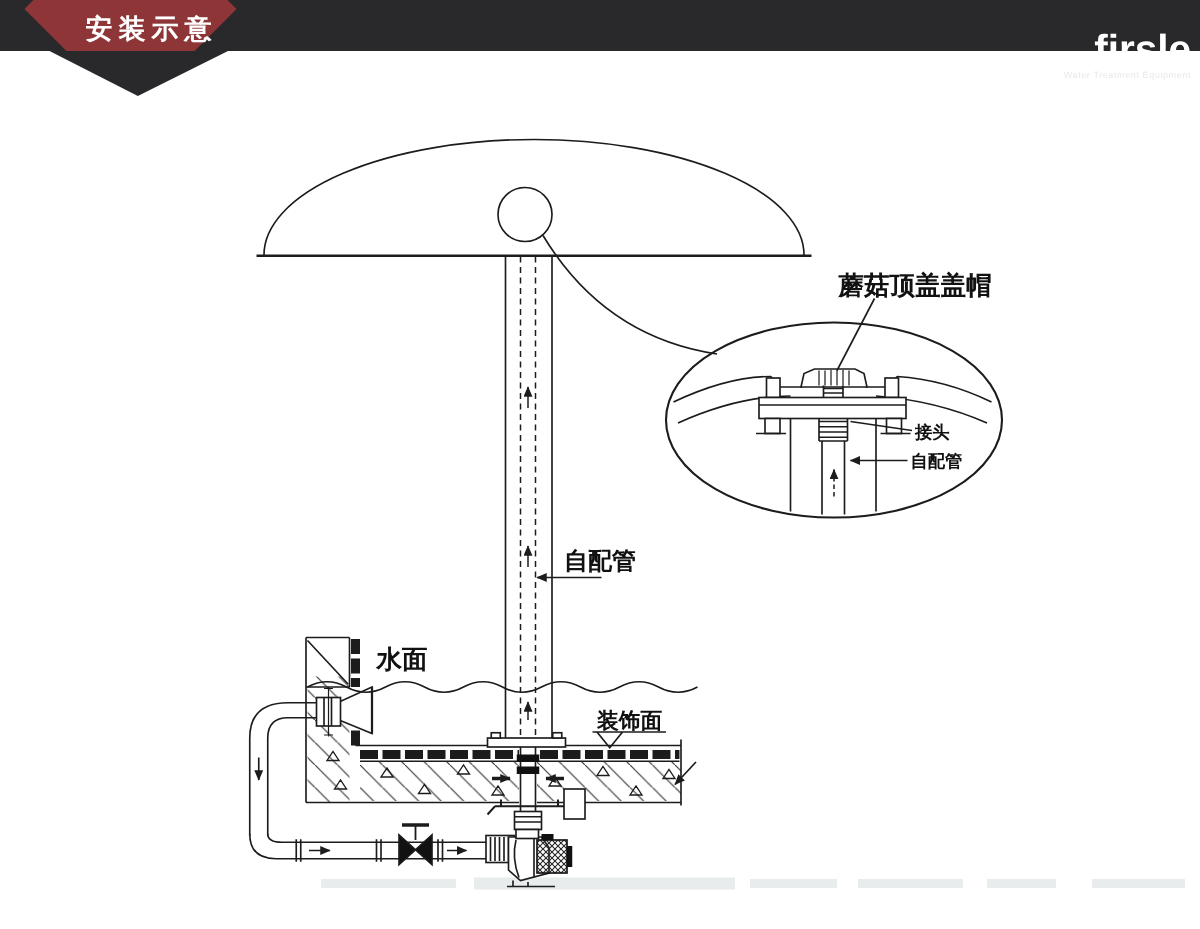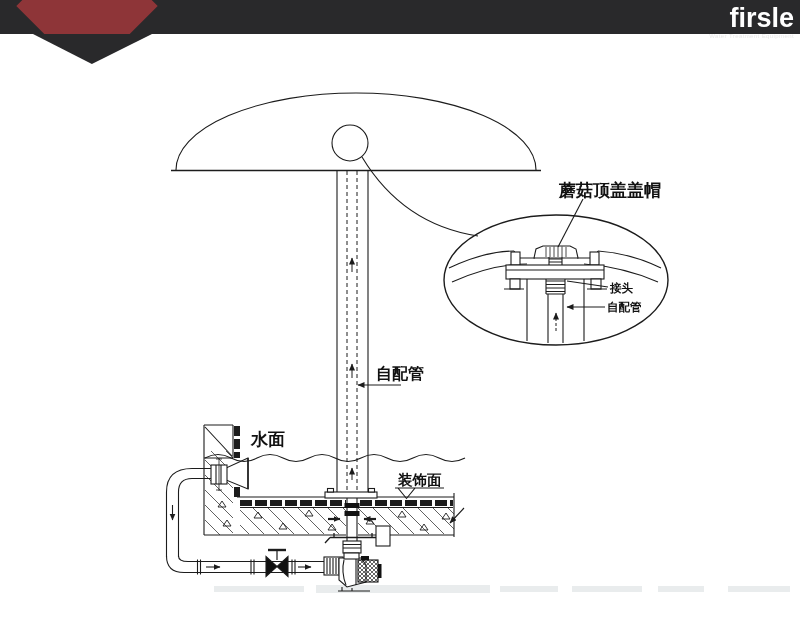--- a/index.html
+++ b/index.html
@@ -7,21 +7,21 @@
         font-family:"Liberation Sans","DejaVu Sans",sans-serif;}
   
   #header-bar{position:absolute;left:0;top:0;width:800px;height:34px;background:#29292b;overflow:hidden;}
   #red-diamond{position:absolute;left:37px;top:-44px;width:100px;height:100px;background:#8e3538;
                transform:rotate(45deg);}
   #header-triangle{position:absolute;left:33px;top:34px;width:119px;height:30px;background:#29292b;
                    clip-path:polygon(0 0,100% 0,49.5% 100%);}
   #page-title{position:absolute;left:57px;top:7px;color:#ffffff;font-size:18px;font-weight:bold;
               letter-spacing:4px;white-space:nowrap;}
   #logo{position:absolute;right:6px;top:0;text-align:right;color:#fff;line-height:1;}
-  #logo-brand{font-size:27px;font-weight:bold;letter-spacing:0px;display:block;margin-top:5px;}
+  #logo-brand{font-size:27px;font-weight:bold;letter-spacing:0px;display:block;margin-top:20px;}
   #logo-tagline{font-size:6px;letter-spacing:0.4px;display:block;margin-top:1px;color:#e8e8e8;}
   
   #diagram{position:absolute;left:0;top:0;width:800px;height:619px;}
   text{font-family:"Liberation Sans","DejaVu Sans",sans-serif;font-weight:bold;fill:#111;}
 </style>
 </head>
 <body>
 
 <div id="page">
 
@@ -185,18 +185,19 @@
       <text x="376" y="379" font-size="16">自配管</text>
       <text x="251" y="445" font-size="17">水面</text>
       <text x="398" y="485" font-size="14.5">装饰面</text>
     </g>
   </svg>
 
   <div id="header-bar">
     <div id="red-diamond"></div>
   </div>
   <div id="header-triangle"></div>
+  <div id="page-title">安装示意</div>
   <div id="logo">
     <span id="logo-brand">firsle</span>
     <span id="logo-tagline">Water Treatment Equipment</span>
   </div>
 
 </div>
 
 </body></html>

